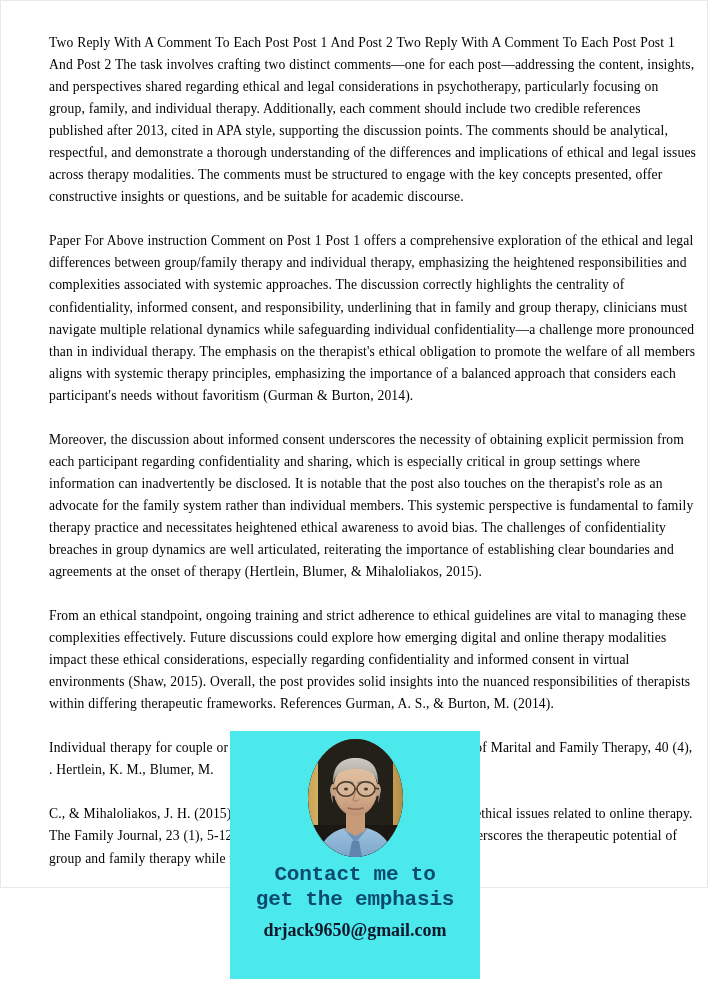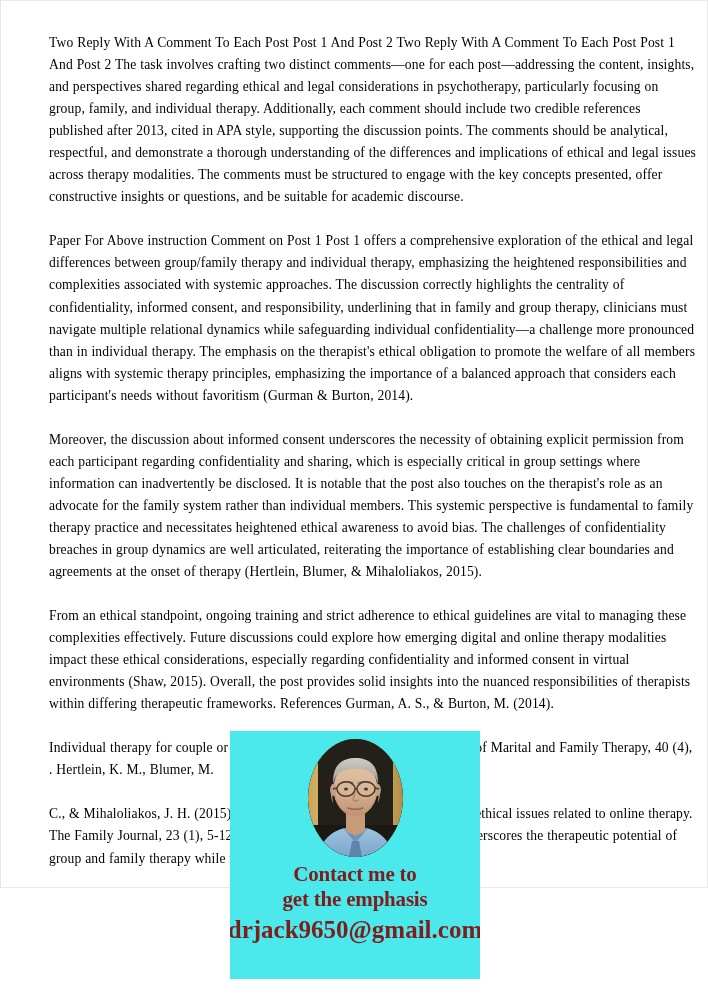--- a/index.html
+++ b/index.html
@@ -62,35 +62,35 @@
     width: 95px;
     height: 118px;
     border-radius: 50% / 50%;
     overflow: hidden;
     position: relative;
     background: #1d1a14;
     flex: none;
   }
   #contact-photo svg { display: block; width: 100%; height: 100%; }
   .contact-heading {
-    font-family: Liberation Serif, serif;
+    font-family: Liberation Mono, monospace;
     font-weight: bold;
     font-size: 21px;
     line-height: 25px;
-    color: #7f1d1d;
+    color: #0c4a6e;
     text-align: center;
     letter-spacing: -0.2px;
     margin-top: 5px;
   }
   .contact-email {
     font-family: "Liberation Serif", "DejaVu Serif", serif;
     font-weight: bold;
-    font-size: 25px;
+    font-size: 18px;
     line-height: 26px;
-    color: #7f1d1d;
+    color: #0f172a;
     text-align: center;
     margin-top: 5px;
     letter-spacing: 0px;
   }
 </style>
 </head>
 <body>
 
 <div id="page">
 

